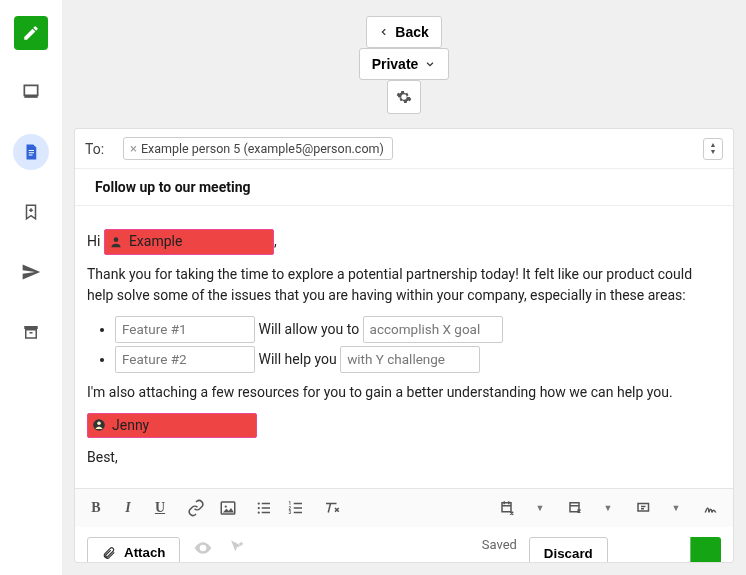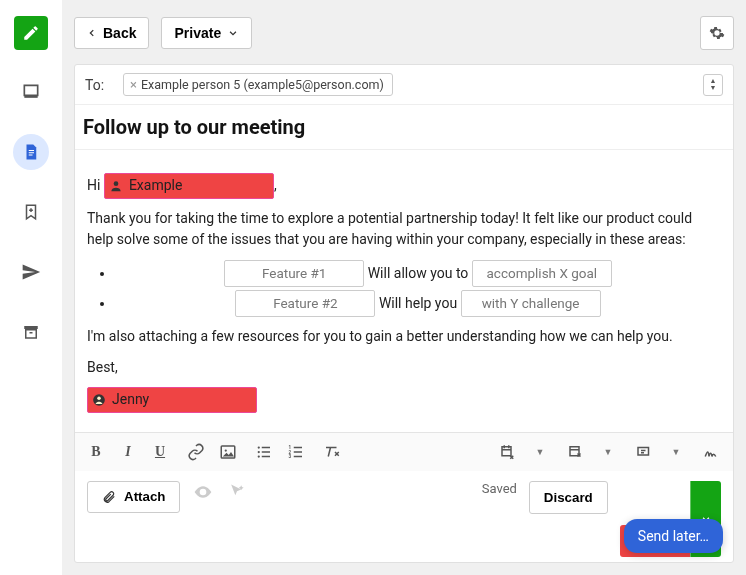--- a/index.html
+++ b/index.html
@@ -3,38 +3,38 @@
 <meta charset="utf-8">
 <style>
 * { box-sizing: border-box; margin: 0; padding: 0; }
 body { font-family: -apple-system, BlinkMacSystemFont, "Segoe UI", Roboto, sans-serif; font-size: 14px; color: #141414; background: #fff; width: 746px; height: 575px; overflow: hidden; }
 .app { display: flex; height: 100%; }
 .sidebar { width: 62px; background: #fff; display: flex; flex-direction: column; align-items: center; padding-top: 16px; gap: 24px; }
 .sidebar-icon { width: 36px; height: 36px; display: flex; align-items: center; justify-content: center; border-radius: 50%; cursor: pointer; }
 .compose-btn { background: #14a414; border-radius: 4px; width: 34px; height: 34px; }
 .active-icon { background: #dce8ff; }
 .main { flex: 1; background: #f0f0f0; padding: 16px 12px 12px 12px; display: flex; flex-direction: column; }
-.topbar { display: flex; align-items: center; gap: 12px; margin-bottom: 14px; }
+.topbar { display: flex; align-items: center; gap: 0; margin-bottom: 14px; flex-direction: column; }
 .btn { background: #fff; border: 1px solid #ccc; border-radius: 3px; padding: 7px 12px; font-size: 14px; font-weight: 600; display: flex; align-items: center; gap: 6px; cursor: pointer; }
 .spacer { flex: 1; }
 .gear-btn { width: 34px; height: 34px; padding: 0; justify-content: center; }
 .composer { background: #fff; border: 1px solid #e0e0e0; border-radius: 3px; display: flex; flex-direction: column; flex: 1; overflow: hidden; }
 .to-row { display: flex; align-items: center; padding: 8px 10px; border-bottom: 1px solid #eee; gap: 10px; }
 .to-label { font-weight: 400; color: #404040; min-width: 28px; }
 .recipient-chip { border: 1px solid #ccc; border-radius: 3px; padding: 3px 8px 3px 6px; font-size: 12.5px; display: flex; align-items: center; gap: 4px; color: #444; }
 .recipient-chip .x { color: #999; font-size: 13px; }
 .updown { width: 20px; height: 22px; border: 1px solid #ccc; border-radius: 3px; display: flex; flex-direction: column; align-items: center; justify-content: center; margin-left: auto; cursor: pointer; font-size: 7px; line-height: 7px; color: #555; }
-.subject-row { padding: 10px 8px; border-bottom: 1px solid #eee; font-weight: 700; font-size: 20px; }
+.subject-row { padding: 10px 20px; border-bottom: 1px solid #eee; font-weight: 700; font-size: 14px; }
 .body-area { padding: 14px 12px 10px 12px; line-height: 1.55; color: #222; }
 .body-area p { margin: 9px 0; }
 .placeholder-token { background: #ef4444; border: 1px solid #ec4899; padding: 1px 6px 1px 4px; border-radius: 2px; display: inline-flex; align-items: center; gap: 6px; vertical-align: middle; }
 .placeholder-token.wide { min-width: 170px; }
 .field-box { border: 1px solid #ccc; padding: 2px 6px; color: #777; border-radius: 2px; display: inline-block; min-width: 140px; font-size: 13.5px; }
 .body-area ul { list-style: disc; margin: 8px 0 8px 28px; }
-.body-area li { margin: 3px 0; text-align: center; }
+.body-area li { margin: 3px 0; }
 .toolbar { border-top: 1px solid #e4e4e4; background: #fafafa; padding: 8px 10px; display: flex; align-items: center; gap: 14px; }
 .tool-ic { width: 22px; height: 22px; display: inline-flex; align-items: center; justify-content: center; color: #555; cursor: pointer; font-weight: 700; }
 .tool-grp { display: flex; align-items: center; gap: 10px; }
 .bottombar { display: flex; align-items: flex-start; padding: 10px 12px; gap: 12px; position: relative; }
 .attach-btn { background: #fff; border: 1px solid #ccc; border-radius: 3px; padding: 7px 14px; font-weight: 600; display: flex; align-items: center; gap: 8px; cursor: pointer; }
 .muted-ic { color: #bbb; }
 .saved { color: #666; font-size: 13px; }
 .discard-btn { background: #fff; border: 1px solid #ccc; border-radius: 3px; padding: 8px 14px; font-weight: 600; cursor: pointer; }
 .send-group { display: flex; }
 .send-btn { background: #ef4444; color: #fff; border: none; padding: 8px 18px; font-weight: 700; font-size: 14px; border-radius: 3px 0 0 3px; cursor: pointer; margin-top: 44px; }
@@ -141,31 +141,31 @@
             <span>Will allow you to</span>
             <span class="field-box">accomplish X goal</span>
           </li>
           <li>
             <span class="field-box">Feature #2</span>
             <span>Will help you</span>
             <span class="field-box">with Y challenge</span>
           </li>
         </ul>
         <p>I'm also attaching a few resources for you to gain a better understanding how we can help you.</p>
-        <p>Best,</p>
         <p>
           <span class="placeholder-token wide">
             <svg width="14" height="14" viewBox="0 0 24 24" fill="#333">
                 <circle cx="12" cy="12" r="10" fill="#333"></circle>
                 <circle cx="12" cy="9" r="3" fill="#fff4cd"></circle>
                 <path d="M6 19c1-3 4-4 6-4s5 1 6 4" fill="#fff4cd"></path>
               </svg>
             <span>Jenny</span>
           </span>
         </p>
+        <p>Best,</p>
       </div>
 
       <div class="toolbar">
         <div class="tool-grp">
           <span class="tool-ic" style="font-family:Georgia">B</span>
           <span class="tool-ic" style="font-style:italic;font-family:Georgia">I</span>
           <span class="tool-ic" style="text-decoration:underline;font-family:Georgia">U</span>
         </div>
         <div class="tool-grp">
           <span class="tool-ic">

